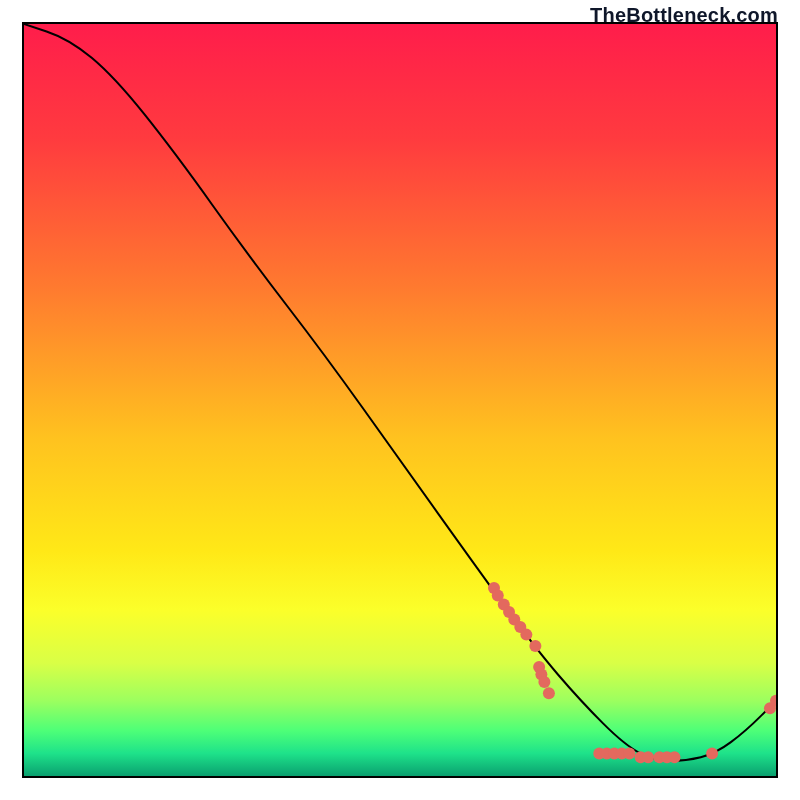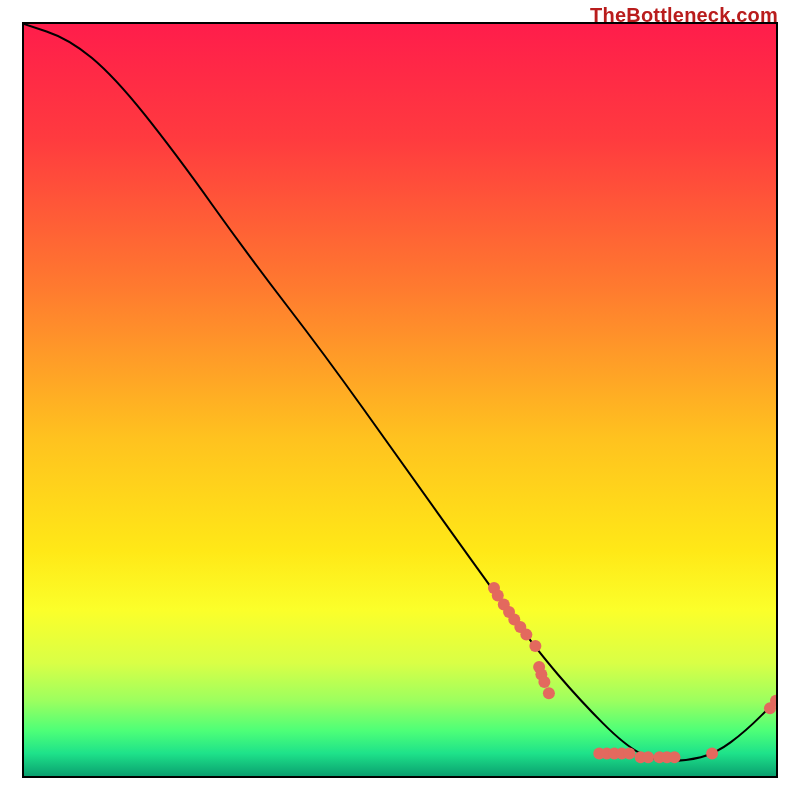--- a/index.html
+++ b/index.html
@@ -25,21 +25,21 @@
     border: 2px solid #000;
     box-sizing: border-box;
     overflow: hidden;
   }
   .watermark {
     position: absolute;
     top: 4px;
     right: 22px;
     font-size: 20px;
     font-weight: 600;
-    color: #b91c1c;
+    color: #0f172a;
     letter-spacing: 0.2px;
   }
   svg.curve {
     position: absolute;
     left: 0;
     top: 0;
     width: 100%;
     height: 100%;
   }
 </style>

